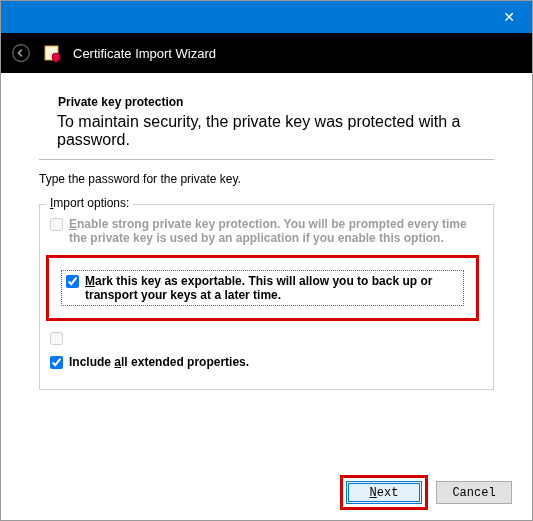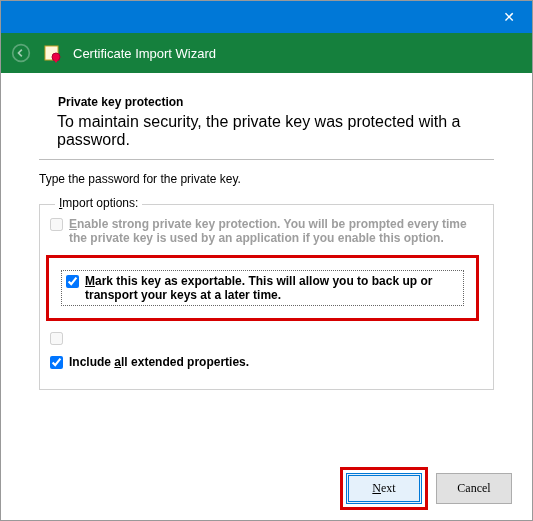--- a/index.html
+++ b/index.html
@@ -26,21 +26,21 @@
   .titlebar .close {
     width: 46px;
     height: 32px;
     display:flex;
     align-items:center;
     justify-content:center;
     font-size:14px;
     cursor:pointer;
   }
   .navbar {
-    background: #15803d;
+    background: #000000;
     color: #fff;
     height: 40px;
     display:flex;
     align-items:center;
     padding: 0 8px;
     gap:10px;
   }
   .back-arrow {
     width:24px;height:24px;
     display:flex;align-items:center;justify-content:center;
@@ -94,21 +94,21 @@
   .check-row label { line-height:14px; }
   .disabled { color:#9e9e9e; }
   .options-box {
     border:1px solid #d0d0d0;
     padding: 12px 10px 10px 0;
     position:relative;
     margin-top:18px;
   }
   .options-legend {
     position:absolute;
-    top:-9px; left:15px;
+    top:-9px; left:6px;
     background:#fff;
     padding:0 4px;
     font-size:12px;
   }
   .opt-row {
     display:flex;
     align-items:flex-start;
     gap:6px;
     margin: 0 6px 10px 10px;
   }
@@ -134,22 +134,22 @@
     display:flex;
     gap:8px;
     align-items:flex-start;
   }
   .next-wrap {
     border:3px solid #d60000;
     padding:3px;
   }
   button.win {
     min-width:76px;
-    height:31px;
-    font-family:Liberation Serif, serif;
+    height:23px;
+    font-family:Liberation Mono, monospace;
     font-size:12px;
     background:#e1e1e1;
     border:1px solid #adadad;
     cursor:pointer;
   }
   button.win.primary {
     border:1px solid #0078d7;
     outline:1px solid #0078d7;
     outline-offset:-3px;
     background:#e5f1fb;

